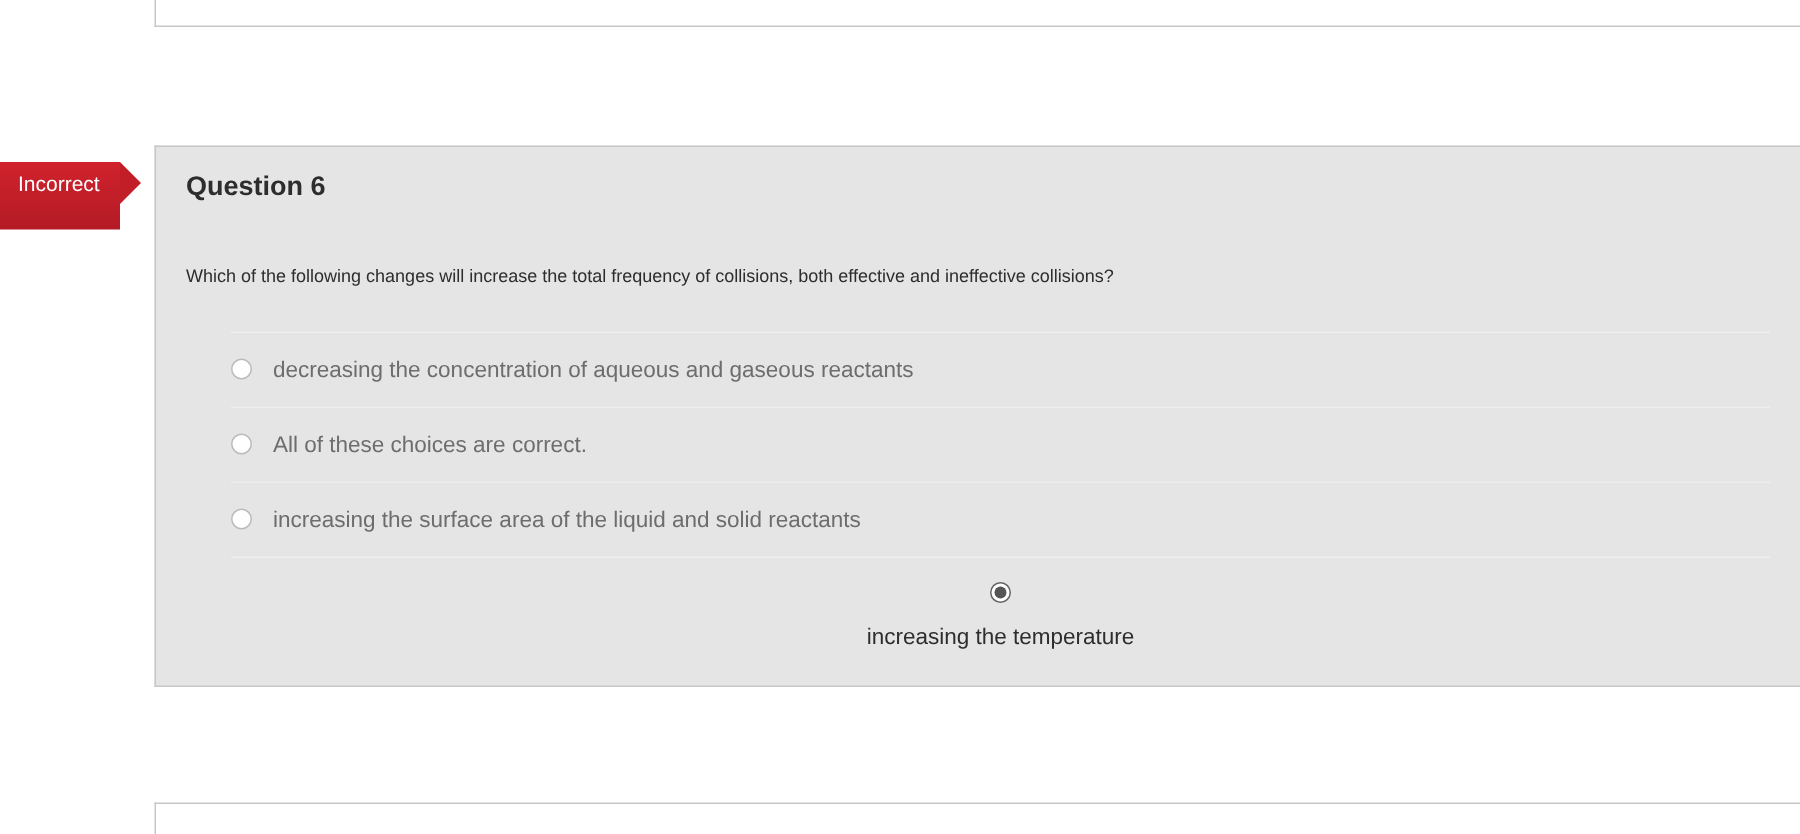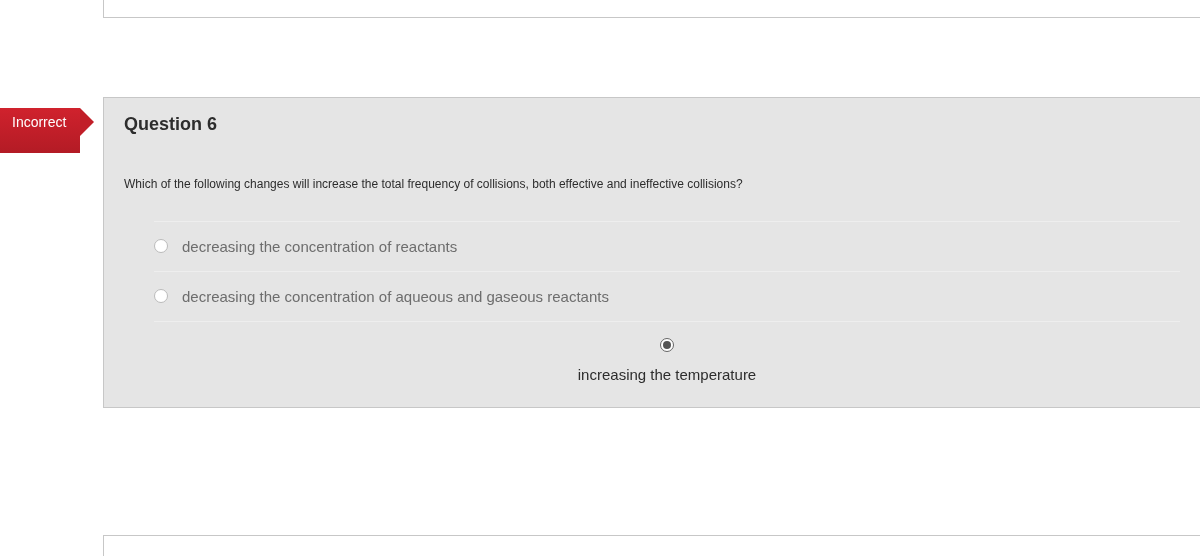--- a/index.html
+++ b/index.html
@@ -138,25 +138,29 @@
 
 <div class="question-container">
   <div class="question-header">
     <div class="question-title">Question 6</div>
   </div>
   <div class="question-body">
     <div class="question-text">Which of the following changes will increase the total frequency of collisions, both effective and ineffective collisions?</div>
     <div class="options">
       <div class="option">
         <div class="radio"></div>
-        <div class="option-text">decreasing the concentration of reactants</div>
+        <div class="option-text">decreasing the concentration of aqueous and gaseous reactants</div>
       </div>
       <div class="option">
         <div class="radio"></div>
-        <div class="option-text">decreasing the concentration of aqueous and gaseous reactants</div>
+        <div class="option-text">All of these choices are correct.</div>
+      </div>
+      <div class="option">
+        <div class="radio"></div>
+        <div class="option-text">increasing the surface area of the liquid and solid reactants</div>
       </div>
       <div class="option">
         <div class="radio selected"></div>
         <div class="option-text selected">increasing the temperature</div>
       </div>
     </div>
   </div>
 </div>
 
 <div class="bottom-box"></div>

